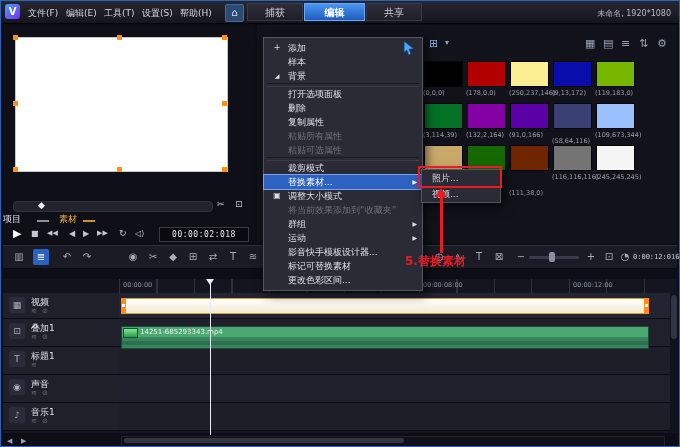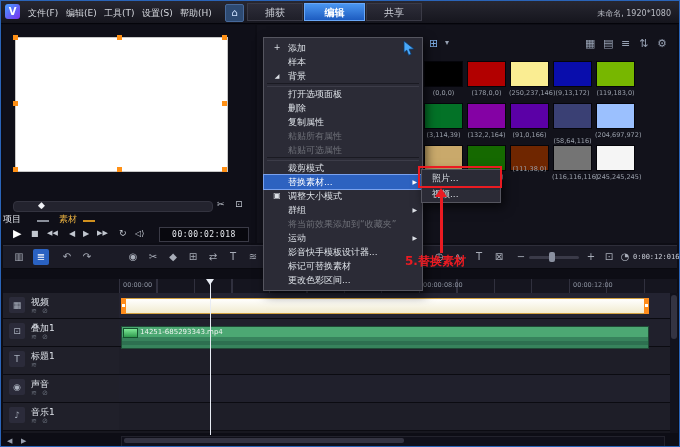--- a/index.html
+++ b/index.html
@@ -24,21 +24,21 @@
   .diamond{position:absolute;left:24px;top:-2px;color:#f0f2f6;font-size:9px;}
   .pglyph{position:absolute;text-align:center;color:#c2c7d0;}
   .modelabel{position:absolute;top:188px;font-size:9px;}
   .modedash{position:absolute;top:195px;height:2px;width:12px;}
   .timecode{position:absolute;left:156px;top:202px;width:88px;height:13px;background:#08080e;border:1px solid #3a3a46;
             color:#e6e9ee;font-family:"DejaVu Sans Mono",monospace;font-size:8px;text-align:center;line-height:13px;letter-spacing:.5px;}
   
   .library{position:absolute;left:256px;top:24px;right:2px;height:218px;background:#12121b;}
   .libtool{position:absolute;font-size:11px;color:#96a0b2;}
   .swatch{position:absolute;width:39px;height:26px;border:1px solid #05050a;box-sizing:border-box;}
-  .swlabel{position:absolute;width:41px;text-align:center;font-size:6.5px;color:#9aa0ab;}
+  .swlabel{position:absolute;width:41px;font-size:6.5px;color:#9aa0ab;}
   
   .ctxmenu{position:absolute;left:262px;top:36px;width:158px;background:#2b2b36;border:1px solid #55555f;
            box-shadow:3px 4px 10px rgba(0,0,0,.65);z-index:60;padding:3px 0;}
   .mi{height:14px;line-height:14px;font-size:9px;color:#dce0e6;padding-left:24px;position:relative;}
   .mi.dis{color:#6e7078;}
   .mi.hl{background:#2d62c0;outline:1px solid #7aa2ee;color:#fff;}
   .mi .lic{position:absolute;left:5px;width:16px;text-align:center;font-size:8px;}
   .mi .sub{position:absolute;right:5px;top:0;font-size:6px;}
   .sep{height:2px;margin:0 3px;border-top:1px solid #1a1a22;border-bottom:1px solid #3c3c48;}
   .submenu{position:absolute;left:420px;top:168px;width:78px;background:#2b2b36;border:1px solid #55555f;
@@ -162,30 +162,30 @@
 
     <div class="swatch" style="left: 167px; top: 78px; background: rgb(3, 114, 39);"></div>
     <div class="swatch" style="left: 210px; top: 78px; background: rgb(132, 2, 164);"></div>
     <div class="swatch" style="left: 253px; top: 78px; background: rgb(91, 0, 166);"></div>
     <div class="swatch" style="left: 296px; top: 78px; background: rgb(58, 64, 116);"></div>
     <div class="swatch" style="left: 339px; top: 78px; background: rgb(155, 192, 254);"></div>
     <span class="swlabel" style="left:166px;top:106px">(3,114,39)</span>
     <span class="swlabel" style="left:209px;top:106px">(132,2,164)</span>
     <span class="swlabel" style="left:252px;top:106px">(91,0,166)</span>
     <span class="swlabel" style="left:295px;top:112px">(58,64,116)</span>
-    <span class="swlabel" style="left:338px;top:106px">(204,697,972)</span>
+    <span class="swlabel" style="left:338px;top:106px">(109,673,344)</span>
 
     <div class="swatch" style="left: 167px; top: 120px; background: rgb(201, 169, 107);"></div>
     <div class="swatch" style="left: 210px; top: 120px; background: rgb(21, 105, 0);"></div>
     <div class="swatch" style="left: 253px; top: 120px; background: rgb(111, 38, 0);"></div>
     <div class="swatch" style="left: 296px; top: 120px; background: rgb(116, 116, 116);"></div>
     <div class="swatch" style="left: 339px; top: 120px; background: rgb(245, 245, 245);"></div>
     <span class="swlabel" style="left:166px;top:148px"></span>
     <span class="swlabel" style="left:209px;top:148px">(21,105,0)</span>
-    <span class="swlabel" style="left:252px;top:140px">(111,38,0)</span>
+    <span class="swlabel" style="left:252px;top:164px">(111,38,0)</span>
     <span class="swlabel" style="left:295px;top:148px">(116,116,116)</span>
     <span class="swlabel" style="left:338px;top:148px">(245,245,245)</span>
   </div>
 
   <div class="tbar">
     <span class="tbi" style="left:8px">▥</span>
     <span class="tbi active" style="left:30px">≣</span>
     <span class="tbi" style="left:56px">↶</span>
     <span class="tbi" style="left:76px">↷</span>
     <span class="tbi" style="left:122px">◉</span>
@@ -300,22 +300,22 @@
     <div class="sep"></div>
     <div class="mi"><span>打开选项面板</span></div>
     <div class="mi"><span>删除</span></div>
     <div class="mi"><span>复制属性</span></div>
     <div class="mi dis"><span>粘贴所有属性</span></div>
     <div class="mi dis"><span>粘贴可选属性</span></div>
     <div class="sep"></div>
     <div class="mi"><span>裁剪模式</span></div>
     <div class="mi hl"><span>替换素材...</span><span class="sub">▶</span></div>
     <div class="mi"><span class="lic">▣</span><span>调整大小模式</span></div>
+    <div class="mi dis"><span>将当前效果添加到“收藏夹”</span></div>
     <div class="mi"><span>群组</span><span class="sub">▶</span></div>
-    <div class="mi dis"><span>将当前效果添加到“收藏夹”</span></div>
     <div class="mi"><span>运动</span><span class="sub">▶</span></div>
     <div class="mi"><span>影音快手模板设计器...</span></div>
     <div class="mi"><span>标记可替换素材</span></div>
     <div class="mi"><span>更改色彩区间...</span></div>
   </div>
 
   <div class="submenu">
     <div class="smi">照片...</div>
     <div class="smi">视频...</div>
   </div>

